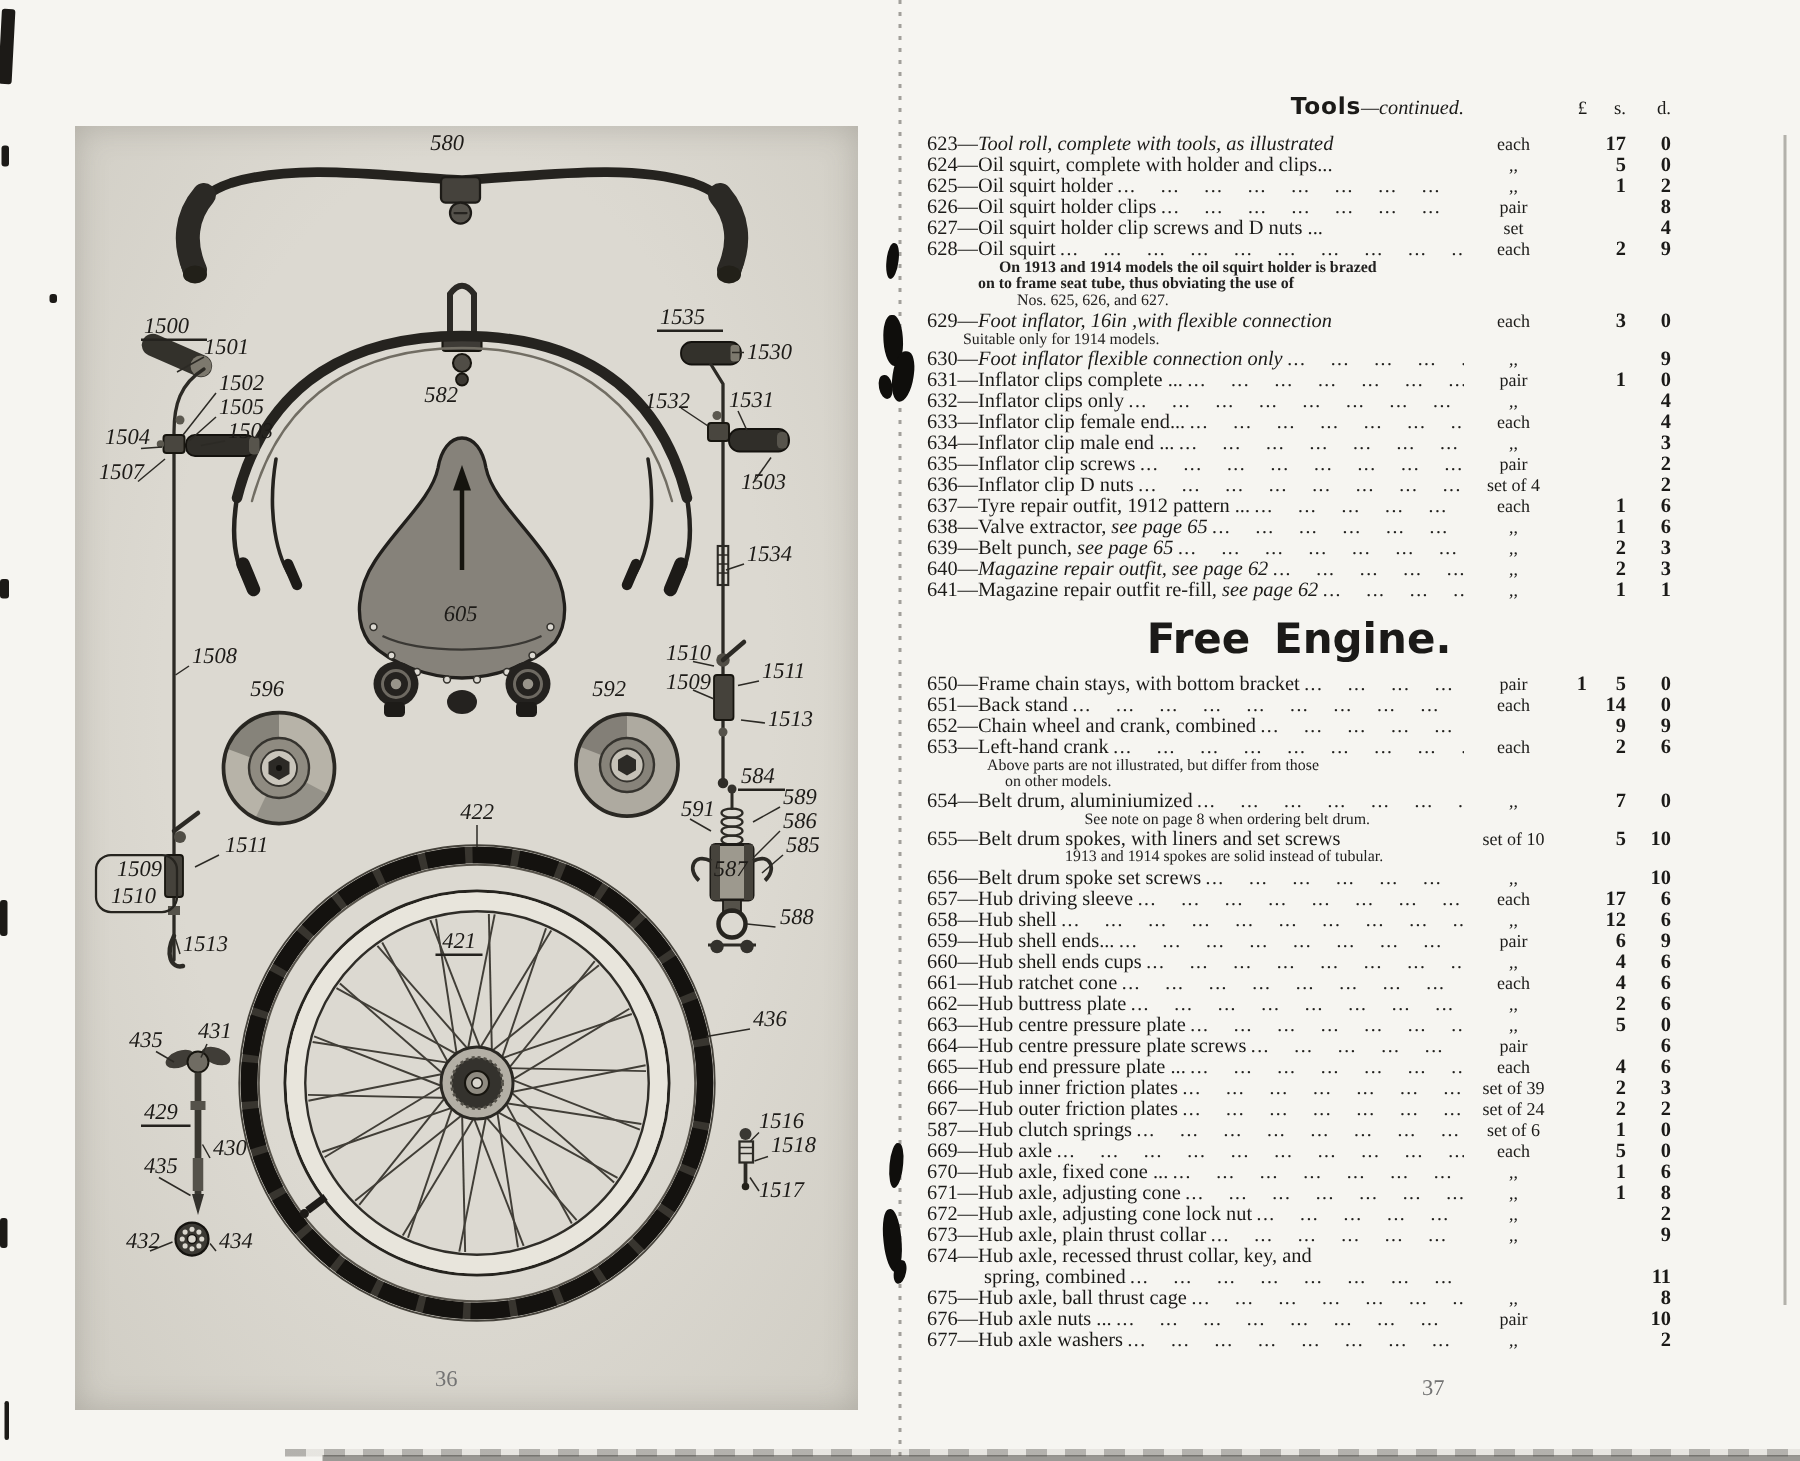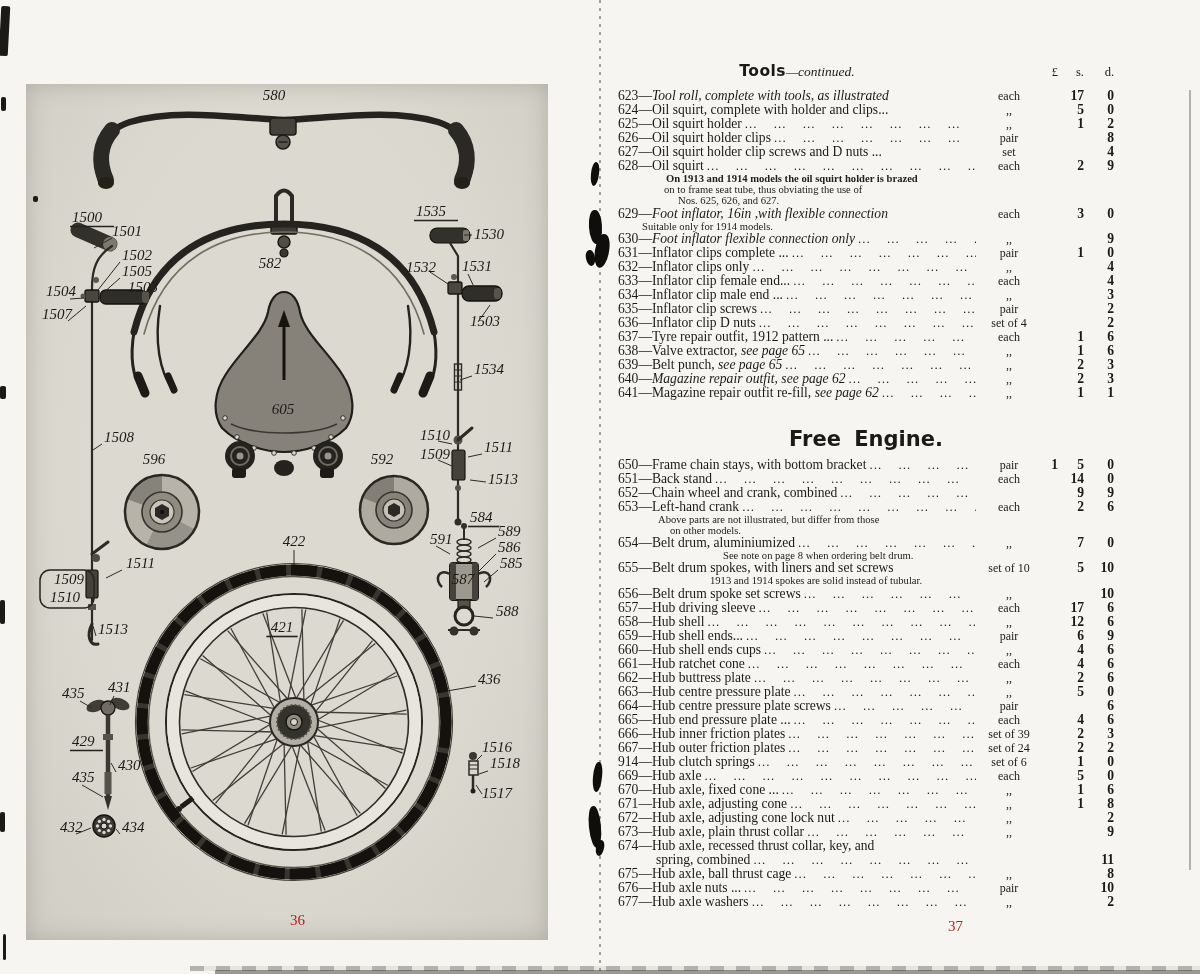--- a/index.html
+++ b/index.html
@@ -1,49 +1,49 @@
 <!DOCTYPE html>
 <html><head>
 <meta charset="utf-8">
 <style>
   html,body{margin:0;padding:0;}
   body{width:1200px;height:974px;background:#e8e6e1;}
   .sheet{position:relative;width:1200px;height:974px;background:#f6f5f1;overflow:hidden;
          font-family:"Liberation Serif","DejaVu Serif",serif;color:#1b1a18;}
   
-  .plate{position:absolute;left:26px;top:84px;width:522px;height:856px;
+  .plate{position:absolute;left:50px;top:84px;width:522px;height:856px;
          background:radial-gradient(ellipse at 50% 45%, #dcd9d1 55%, #d0cdc4 100%);
          box-shadow:inset 0 0 22px rgba(90,86,78,.28);}
   .plate svg{display:block;}
   .dlabel{font-family:"Liberation Serif","DejaVu Serif",serif;font-style:italic;
           font-size:15px;fill:#1d1b18;}
   
   .right-page{position:absolute;left:618px;top:62px;width:496px;}
   .thead{display:flex;align-items:baseline;height:22px;margin-bottom:5px;}
-  .ttitle{flex:1;text-align:center;white-space:nowrap;}
+  .ttitle{flex:1;text-align:right;white-space:nowrap;}
   .tb{font-family:"DejaVu Sans","Liberation Sans",sans-serif;font-weight:700;font-size:15.5px;letter-spacing:.5px;}
   .ti{font-style:italic;font-size:13.5px;}
   .thead .hc{flex:none;text-align:right;font-size:12.5px;}
   .thead .hL{width:82px;}
   .thead .hS{width:26px;}
   .thead .hD{width:30px;}
   .prow{display:flex;align-items:flex-end;font-size:13.6px;line-height:14px;height:14px;white-space:nowrap;}
   .itm{flex:none;}
   .itm.ind{margin-left:38px;}
   .pno{}
   .pdesc.it{font-style:italic;}
   .dots{flex:1;overflow:hidden;padding:0 3px;font-size:13px;letter-spacing:1px;word-spacing:12px;color:#201f1c;}
   .unit{flex:none;width:66px;text-align:center;font-size:12px;}
   .pc{flex:none;font-weight:700;text-align:right;}
   .L{width:16px;}.S{width:26px;}.D{width:30px;}
   .note{font-size:10.6px;line-height:11.2px;height:11.2px;white-space:nowrap;color:#222120;}
   .fe-title{text-align:center;font-family:"DejaVu Sans","Liberation Sans",sans-serif;
-            font-weight:700;font-size:21px;word-spacing:6px;margin:27px 0 7px;}
+            font-weight:700;font-size:28px;word-spacing:6px;margin:9px 0 7px;}
   
-  .pagenum{position:absolute;font-size:15px;color:#b91c1c;}
+  .pagenum{position:absolute;font-size:15px;color:#737373;}
   .pn36{left:290px;top:912px;}
   .pn37{left:948px;top:918px;}
   
   .gutter-line{position:absolute;left:599px;top:0;width:1.5px;height:974px;
     background:repeating-linear-gradient(to bottom,#4d4a44 0 3px,transparent 3px 8px);opacity:.5;}
   .blot{position:absolute;background:#0f0e0c;border-radius:50% 45% 55% 50%;}
   .mark{position:absolute;background:#1c1a17;border-radius:2px;}
   .bedge1{position:absolute;left:190px;top:966px;width:1010px;height:5px;
     background:repeating-linear-gradient(90deg,rgba(55,52,47,.35) 0 14px,rgba(120,115,105,.12) 14px 26px);}
   .bedge2{position:absolute;left:215px;top:970px;width:985px;height:4px;background:rgba(45,42,38,.45);}
@@ -422,21 +422,21 @@
         </div>
         <div class="prow">
           <span class="itm"><span class="pno">628—</span><span class="pdesc">Oil squirt</span></span>
           <span class="dots">... ... ... ... ... ... ... ... ... ...</span>
           <span class="unit">each</span>
           <span class="pc L"></span>
           <span class="pc S">2</span>
           <span class="pc D">9</span>
         </div>
         <div class="note" style="margin-left: 48px; font-weight: bold;">On 1913 and 1914 models the oil squirt holder is brazed</div>
-        <div class="note" style="margin-left: 46px;">on to frame seat tube, thus obviating the use of</div>
+        <div class="note" style="margin-left: 34px; font-weight: bold;">on to frame seat tube, thus obviating the use of</div>
         <div class="note" style="margin-left: 60px;">Nos. 625, 626, and 627.</div>
         <div class="prow">
           <span class="itm"><span class="pno">629—</span><span class="pdesc it">Foot inflator, 16in ,with flexible connection</span></span>
           <span class="dots"></span>
           <span class="unit">each</span>
           <span class="pc L"></span>
           <span class="pc S">3</span>
           <span class="pc D">0</span>
         </div>
         <div class="note" style="margin-left: 24px;">Suitable only for 1914 models.</div>
@@ -683,21 +683,21 @@
         </div>
         <div class="prow">
           <span class="itm"><span class="pno">667—</span><span class="pdesc">Hub outer friction plates</span></span>
           <span class="dots">... ... ... ... ... ... ... ... ... ...</span>
           <span class="unit">set of 24</span>
           <span class="pc L"></span>
           <span class="pc S">2</span>
           <span class="pc D">2</span>
         </div>
         <div class="prow">
-          <span class="itm"><span class="pno">914—</span><span class="pdesc">Hub clutch springs</span></span>
+          <span class="itm"><span class="pno">587—</span><span class="pdesc">Hub clutch springs</span></span>
           <span class="dots">... ... ... ... ... ... ... ... ... ...</span>
           <span class="unit">set of 6</span>
           <span class="pc L"></span>
           <span class="pc S">1</span>
           <span class="pc D">0</span>
         </div>
         <div class="prow">
           <span class="itm"><span class="pno">669—</span><span class="pdesc">Hub axle</span></span>
           <span class="dots">... ... ... ... ... ... ... ... ... ...</span>
           <span class="unit">each</span>

